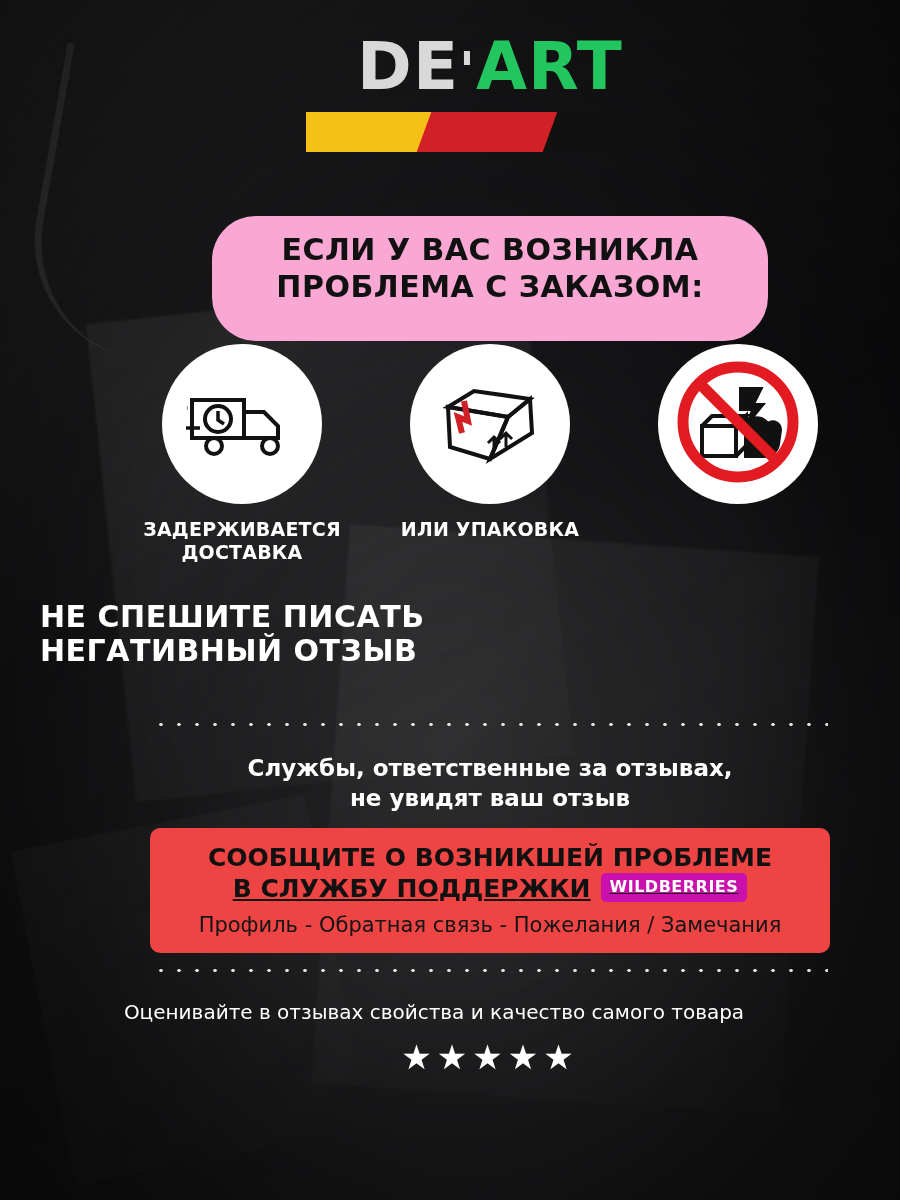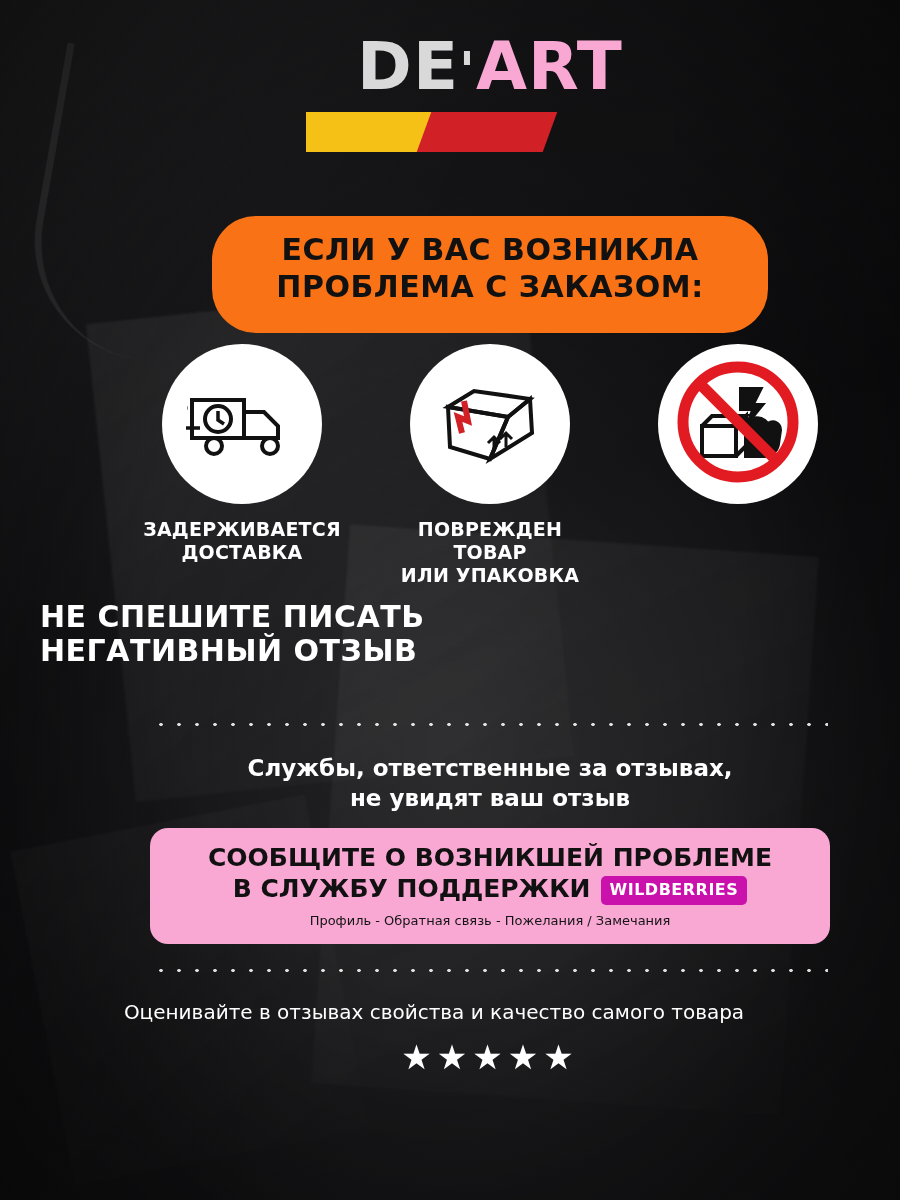--- a/index.html
+++ b/index.html
@@ -71,21 +71,21 @@
     font-weight: bold;
     font-size: 66px;
     letter-spacing: 1px;
     line-height: 1;
     display: flex;
     justify-content: center;
     align-items: baseline;
   }
   .logo-de { color: #d9d9d9; }
   .logo-ap { color: #d9d9d9; font-size: 52px; }
-  .logo-art { color: #f9a8d4; }
+  .logo-art { color: #22c55e; }
   .logo-stripes {
     margin-top: 12px;
     height: 40px;
     position: relative;
     overflow: hidden;
   }
   .stripe {
     position: absolute;
     top: -14px;
     height: 68px;
@@ -96,23 +96,23 @@
   .stripe.s2 { left: 118px; background: #d22027; }
   .stripe.s3 { left: 244px; background: #111111; width: 150px; }
 
   
   .pill-top {
     position: absolute;
     left: 50%;
     transform: translateX(-50%);
     top: 216px;
     width: 556px;
-    background: #f97316;
+    background: #f9a8d4;
     border-radius: 44px;
-    padding: 16px 20px 28px;
+    padding: 16px 20px 36px;
     box-sizing: border-box;
     text-align: center;
   }
   .pill-top .line {
     font-family: "DejaVu Sans", sans-serif;
     font-weight: bold;
     color: #111;
     font-size: 30px;
     letter-spacing: 0.5px;
     line-height: 1.22;
@@ -189,56 +189,57 @@
     line-height: 1.3;
   }
 
   
   .pill-grey {
     position: absolute;
     top: 828px;
     left: 50%;
     transform: translateX(-50%);
     width: 680px;
-    background: #f9a8d4;
-    border-radius: 18px;
+    background: #ef4444;
+    border-radius: 10px;
     padding: 14px 8px 16px;
     box-sizing: border-box;
     text-align: center;
   }
   .pill-grey .l1,
   .pill-grey .l2 {
     font-family: "DejaVu Sans", sans-serif;
     font-weight: bold;
     color: #111;
     font-size: 25px;
     line-height: 1.25;
   }
   .pill-grey .l2 {
     display: flex;
-    align-items: flex-end;
+    align-items: flex-start;
     justify-content: center;
     gap: 10px;
+    text-decoration: underline;
   }
   .wb-badge {
     display: inline-block;
     background: #cb11ab;
     color: #fff;
     font-family: "DejaVu Sans", sans-serif;
     font-weight: bold;
     font-size: 16px;
     letter-spacing: .5px;
     padding: 4px 9px 5px;
     border-radius: 5px;
   }
   .pill-grey .path {
     margin-top: 8px;
     font-family: "DejaVu Sans", sans-serif;
     color: #141414;
-    font-size: 13px;
+    font-size: 21px;
     font-weight: normal;
   }
 
   
   .foot-text {
     position: absolute;
     top: 1000px;
     left: 0;
     width: 788px;
     text-align: center;
@@ -319,21 +320,20 @@
               <path d="M14 30 L40 14 L96 22 L74 40 Z"></path>
               <path d="M14 30 L16 70 L56 82 L74 40 Z"></path>
               <path d="M74 40 L96 22 L98 56 L56 82 Z"></path>
               <path d="M30 24 L34 44 L24 40 L28 56" stroke="#d22027" stroke-width="6"></path>
               <path d="M60 62 v12 M54 66 l6 -6 l6 6" stroke-width="3"></path>
               <path d="M72 58 v12 M66 62 l6 -6 l6 6" stroke-width="3"></path>
             </svg>
           </span>
         </div>
         <div class="icon-caption">
-          <div>ПОВРЕЖДЕН ТОВАР</div>
           <div>ИЛИ УПАКОВКА</div>
         </div>
       </div>
 
       <div class="icon-col">
         <div class="circle">
           <span>
             <svg width="124" height="124" viewBox="0 0 124 124" fill="none">
               <g stroke="#111" stroke-width="4" fill="none">
                 <path d="M26 66 h34 v30 h-34 z"></path>

